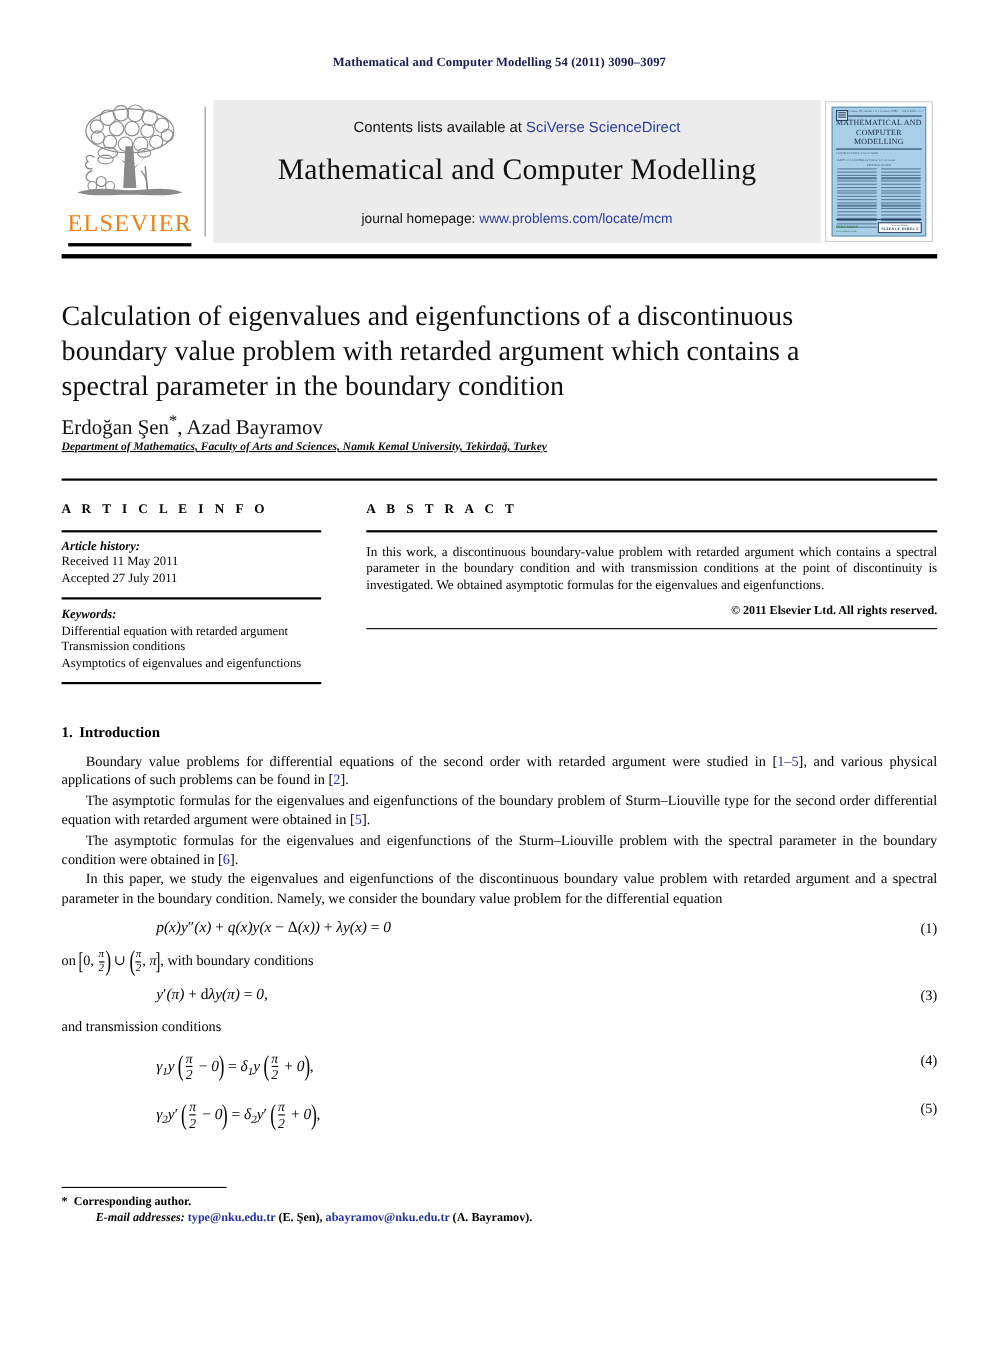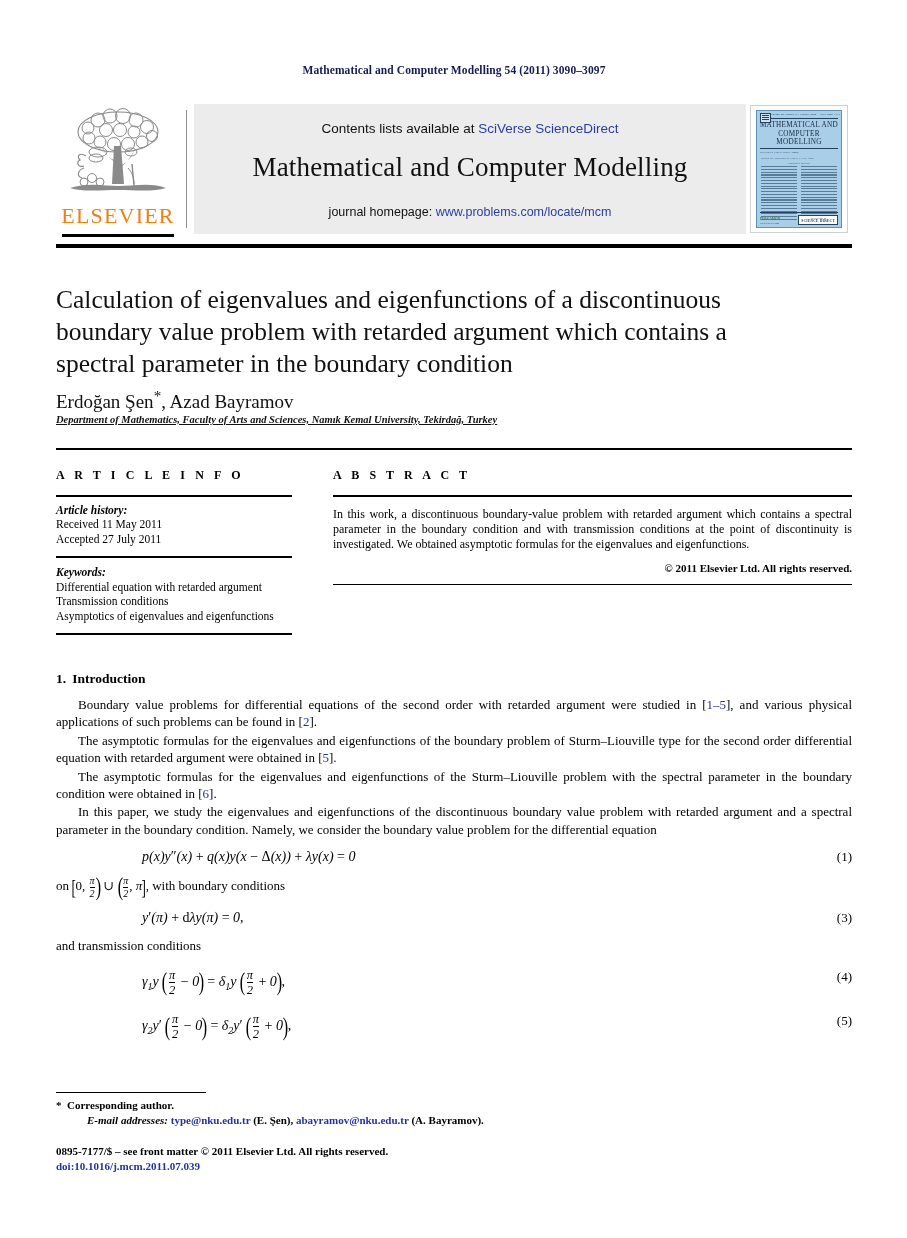--- a/index.html
+++ b/index.html
@@ -10,21 +10,21 @@
   body {
     width: 907px;
     height: 1238px;
     position: relative;
     font-family: "Liberation Serif", "DejaVu Serif", serif;
     color: #000000;
     overflow: hidden;
   }
   .page {
     position: absolute;
-    left: 0; top: 16px;
+    left: 0; top: 3px;
     width: 907px;
     height: 1070px;
     border-radius: 23px;
   }
   .content {
     position: absolute;
     left: 56px;
     top: 0;
     width: 796px;
   }
@@ -659,18 +659,14 @@
   </div>
   <div class="fn2">
     <i>E-mail addresses:</i>
     <span class="link">type@nku.edu.tr</span>
     <span>(E. Şen),</span>
     <span class="link">abayramov@nku.edu.tr</span>
     <span>(A. Bayramov).</span>
   </div>
 </div>
 
-<div class="colophon">
-  <div>0895-7177/$ – see front matter © 2011 Elsevier Ltd. All rights reserved.</div>
-  <div class="doi">doi:10.1016/j.mcm.2011.07.039</div>
+
 </div>
 
-</div>
-
 </body></html>

